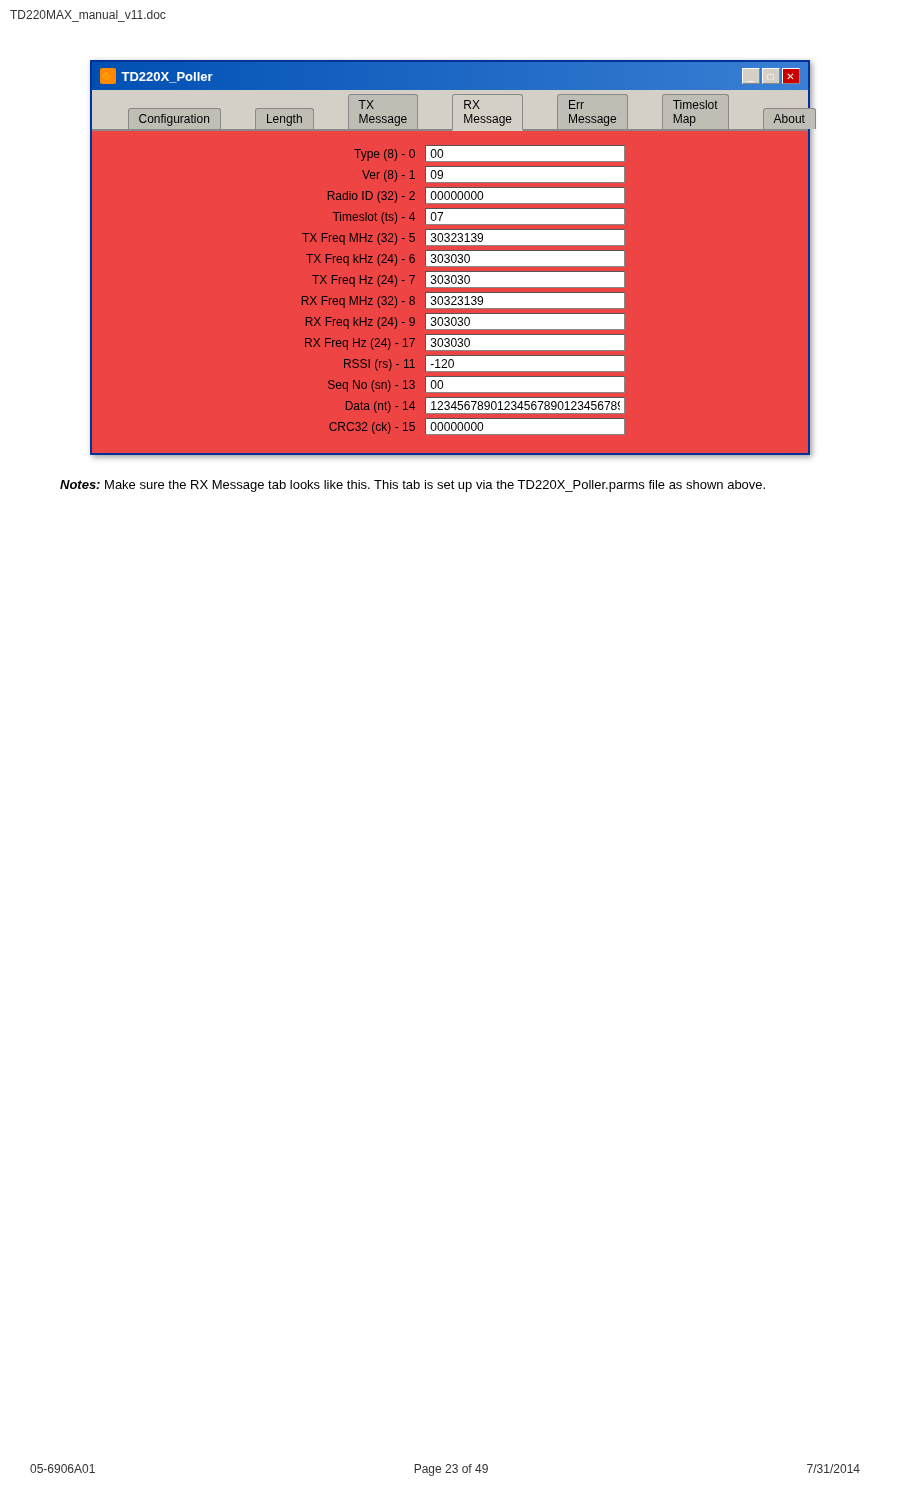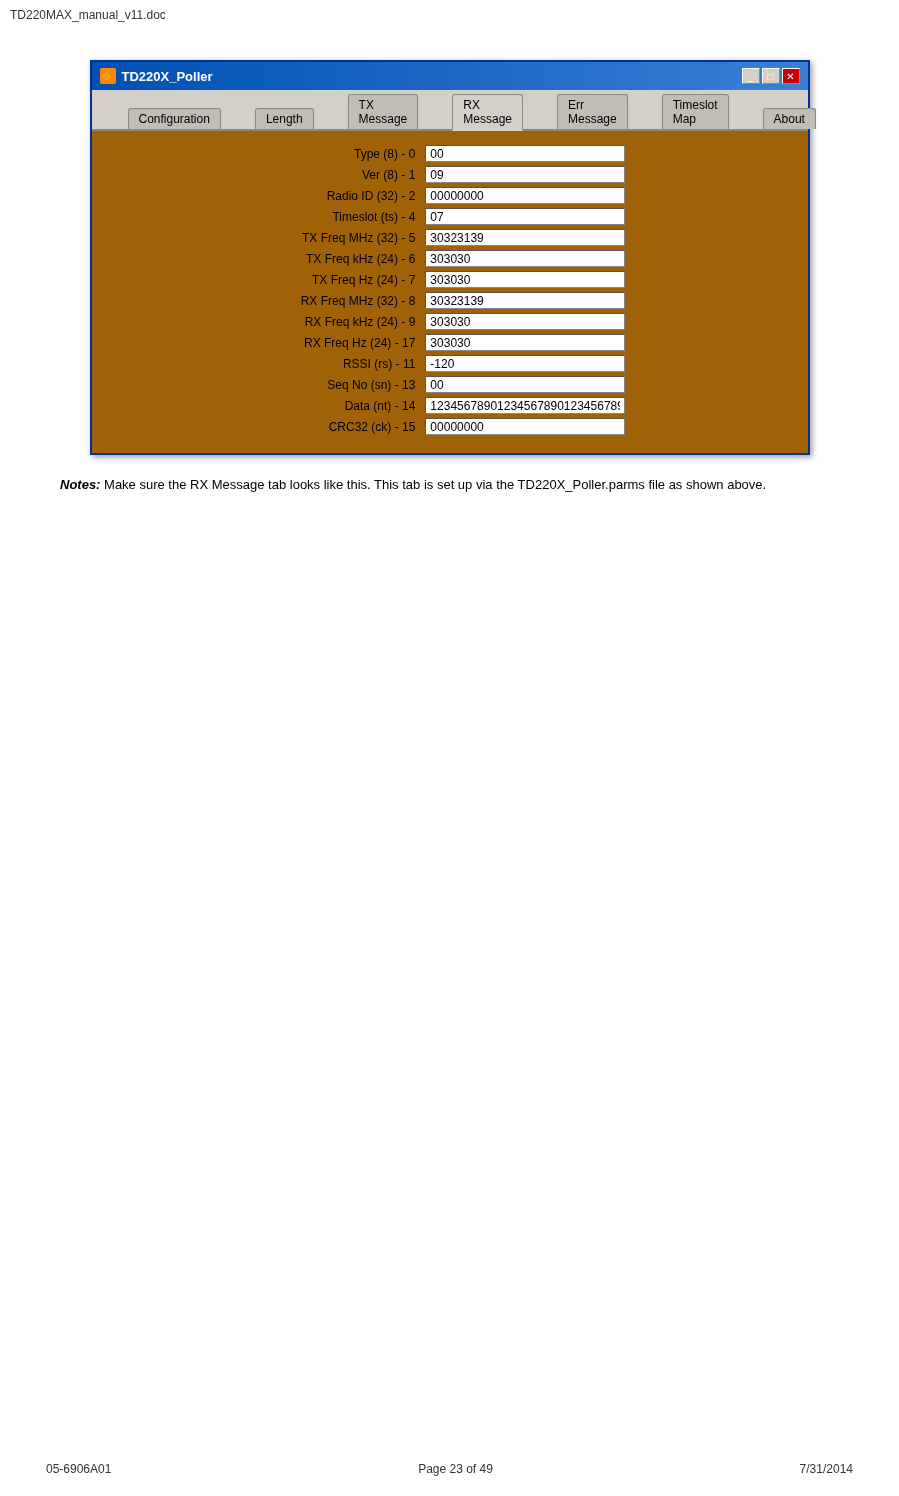--- a/index.html
+++ b/index.html
@@ -18,24 +18,24 @@
       top: 8px;
       left: 10px;
       font-size: 12px;
       color: #333;
     }
 
     .doc-footer {
       position: absolute;
       bottom: 20px;
       left: 0;
-      right: 0;
+      right: 9px;
       display: flex;
       justify-content: space-between;
-      padding: 0 46px;
+      padding: 0 30px;
       font-size: 12px;
       color: #333;
     }
 
     .page-content {
       position: absolute;
       top: 40px;
       left: 60px;
       right: 60px;
     }
@@ -128,21 +128,21 @@
 
     .tab.active {
       background: #d4d0c8;
       border-bottom: 2px solid #d4d0c8;
       margin-bottom: -2px;
       font-weight: normal;
     }
 
     
     .window-body {
-      background: #a16207;
+      background: #ef4444;
       padding: 12px 16px 16px 8px;
     }
 
     .form-table {
       width: 100%;
       border-collapse: collapse;
     }
 
     .form-table tr td {
       padding: 2px 4px;

